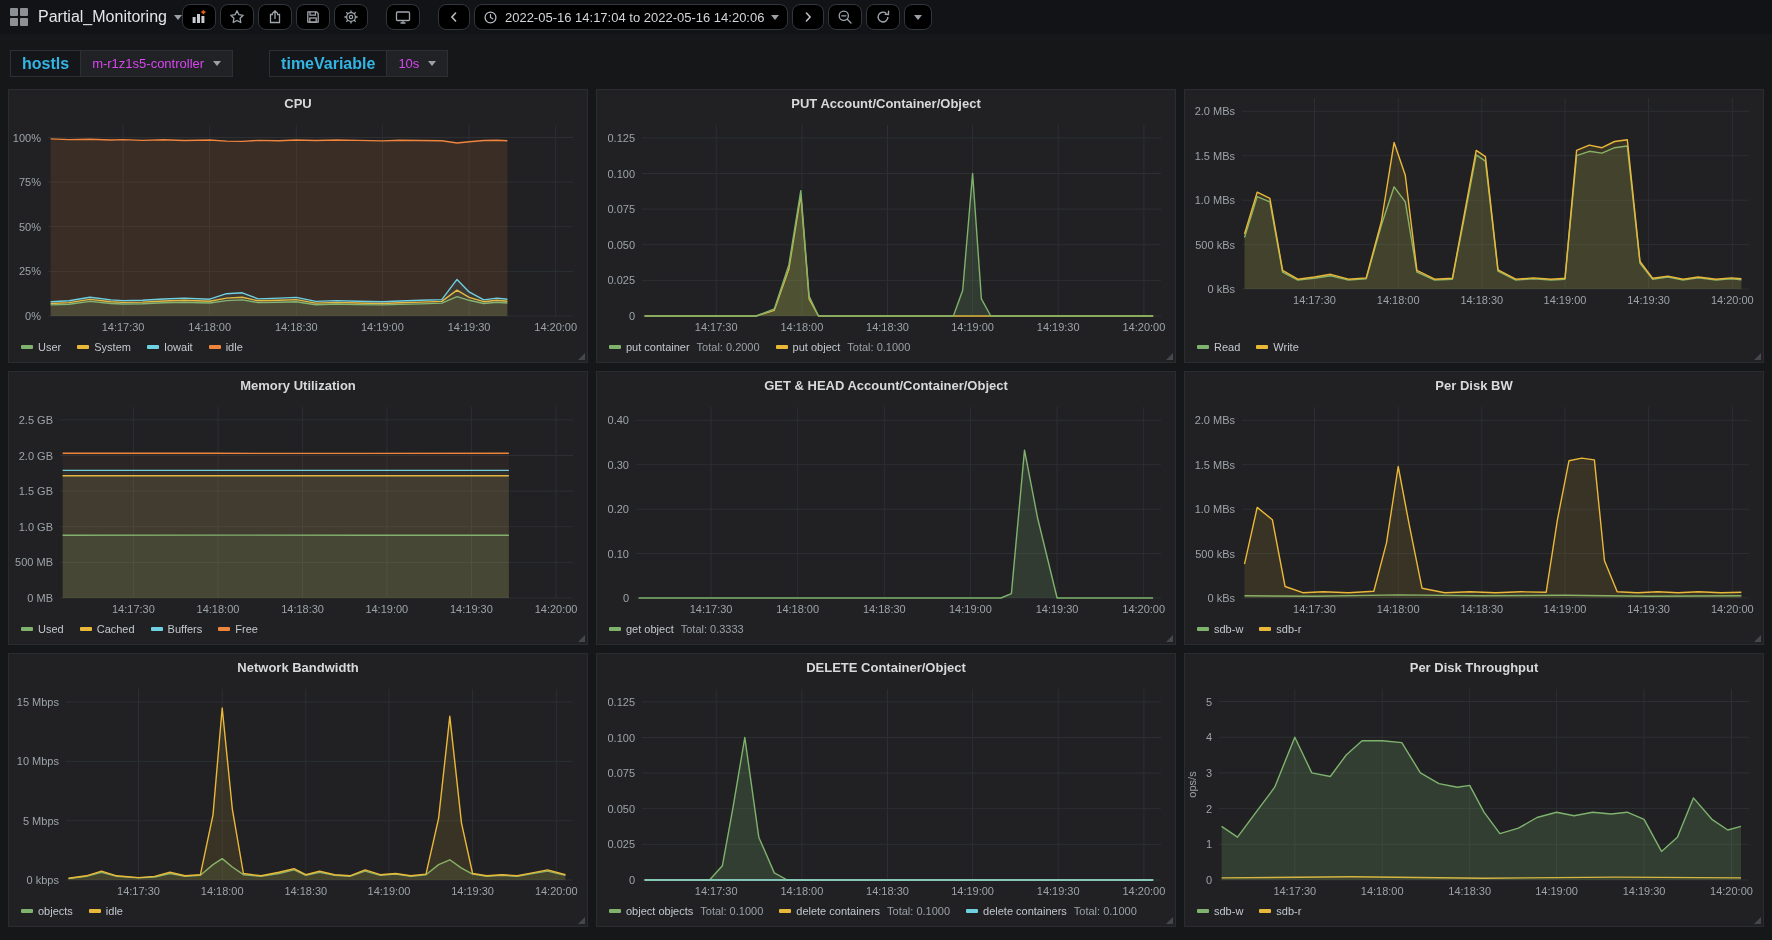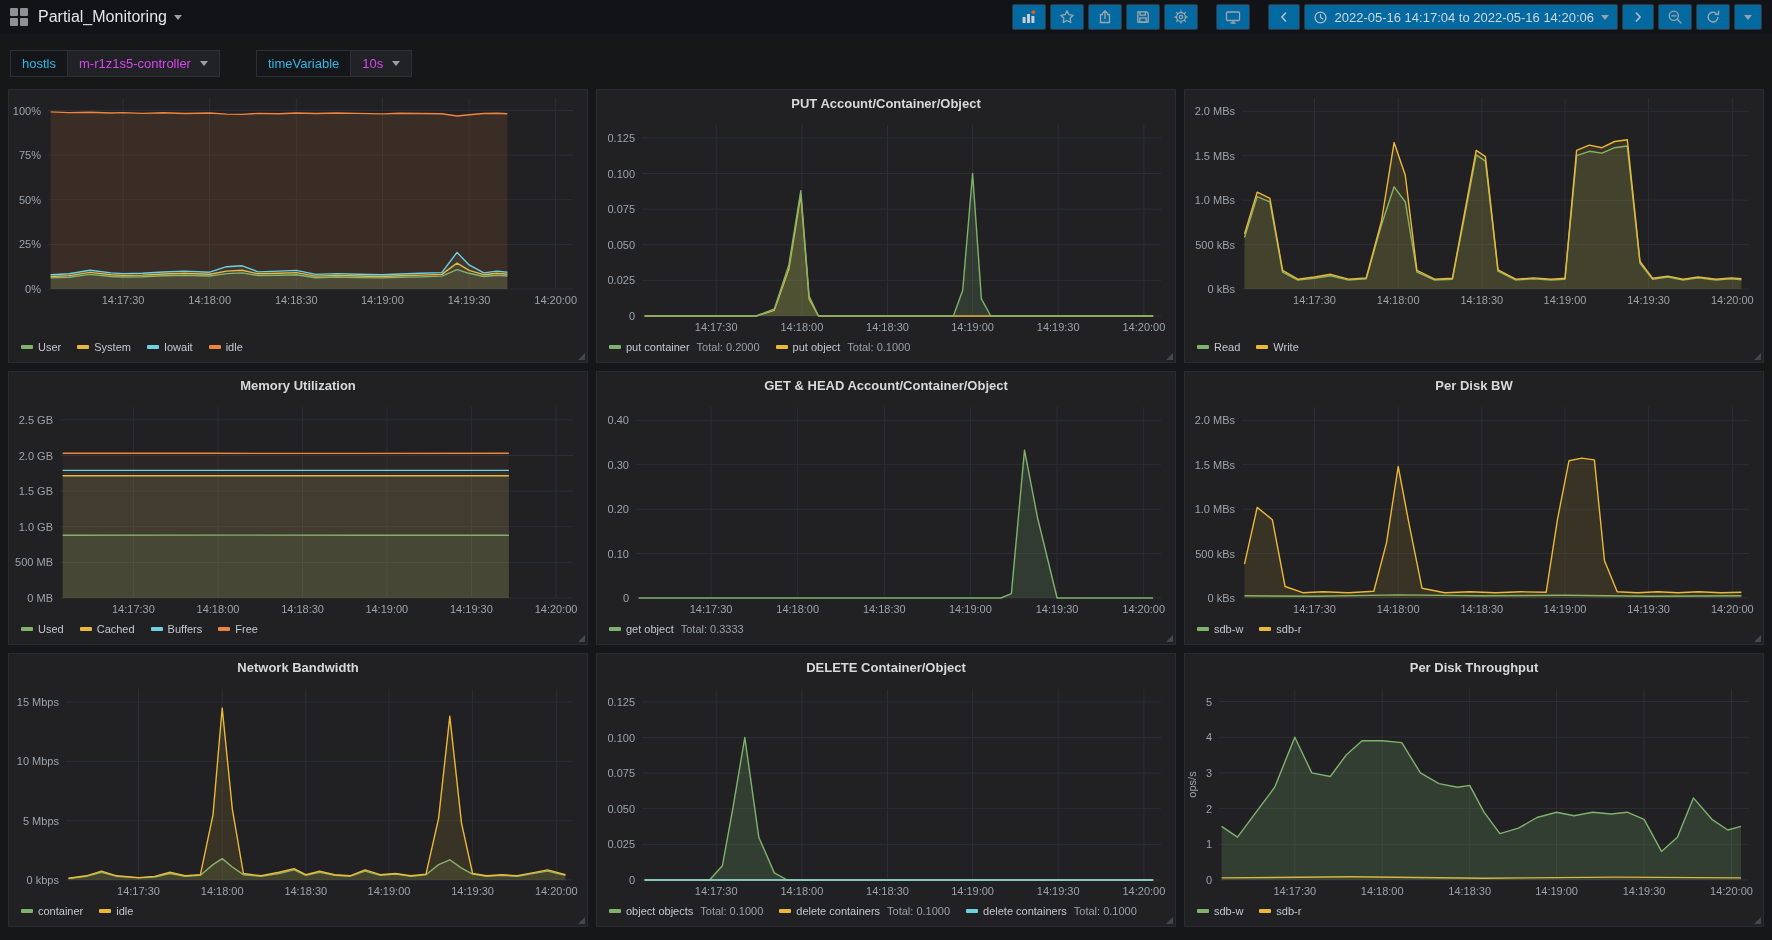--- a/index.html
+++ b/index.html
@@ -8,48 +8,48 @@
     background:#161719;
     font-family:"Liberation Sans", sans-serif;
     color:#d8d9da;
     overflow:hidden;
   }
   svg { font-family:"Liberation Sans", sans-serif; }
 
   
   .navbar {
     height:34px; background:#111317;
-    display:flex; align-items:center; justify-content:space-between;
+    display:flex; align-items:center; justify-content:flex-start;
     padding:0 10px 0 10px;
   }
   .nav-left { display:flex; align-items:center; gap:10px; }
   .logo-grid { width:18px; height:18px; display:grid;
     grid-template-columns:8px 8px; grid-template-rows:8px 8px; gap:2px; cursor:pointer; }
   .logo-grid i { background:#8d9196; border-radius:1px; }
   .nav-title-wrap { display:flex; align-items:center; gap:7px; cursor:pointer; }
   .nav-title { font-size:16px; color:#e3e5e8; }
   .caret { width:0; height:0; display:inline-block;
     border-left:4px solid transparent; border-right:4px solid transparent;
     border-top:5px solid #9aa0a5; }
   .nav-right { display:flex; align-items:center; gap:4px; }
   .nav-btn {
-    height:26px; min-width:28px; background:#0369a1; border:1px solid #33363c;
-    border-radius:2px; display:flex; align-items:center; justify-content:center;
+    height:26px; min-width:28px; background:#000000; border:1px solid #33363c;
+    border-radius:8px; display:flex; align-items:center; justify-content:center;
     padding:0 8px; color:#9fa6ad; cursor:pointer; font-size:13px;
   }
   .nav-gap { width:10px; }
   .time-btn { gap:7px; color:#d2d5d9; white-space:nowrap; }
 
   
   .submenu { display:flex; align-items:center; gap:36px; padding:16px 10px 12px 10px; }
   .var-group { display:flex; align-items:stretch; height:27px; }
   .var-label {
     background:#141619; border:1px solid #2c2f34; border-right:none;
     display:flex; align-items:center; padding:0 11px;
-    color:#33b5e5; font-size:13px; font-weight:400;
+    color:#33b5e5; font-size:16px; font-weight:700;
   }
   .var-value {
     background:#202226; border:1px solid #2c2f34;
     display:flex; align-items:center; gap:9px; padding:0 11px;
     font-size:13px; color:#d946ef; cursor:pointer;
   }
 
   
   .dashboard {
     display:grid; grid-template-columns:repeat(3, 1fr);
@@ -183,20 +183,21 @@
     <span class="var-value">
       <span>10s</span>
       <span class="caret"></span>
     </span>
   </div>
 </div>
 
 <div class="dashboard">
 
   <div class="panel">
+    <div class="panel-header">CPU</div>
     <div class="chart"><svg viewBox="0 0 578 221" width="578" height="221">
           <line x1="39" x2="564" y1="199.0" y2="199.0" stroke="#2c2f33" stroke-width="1"></line>
           <text x="32" y="203.0" text-anchor="end" fill="#9da3a8" font-size="11">0%</text>
           <line x1="39" x2="564" y1="154.4" y2="154.4" stroke="#2c2f33" stroke-width="1"></line>
           <text x="32" y="158.4" text-anchor="end" fill="#9da3a8" font-size="11">25%</text>
           <line x1="39" x2="564" y1="109.7" y2="109.7" stroke="#2c2f33" stroke-width="1"></line>
           <text x="32" y="113.7" text-anchor="end" fill="#9da3a8" font-size="11">50%</text>
           <line x1="39" x2="564" y1="65.1" y2="65.1" stroke="#2c2f33" stroke-width="1"></line>
           <text x="32" y="69.1" text-anchor="end" fill="#9da3a8" font-size="11">75%</text>
           <line x1="39" x2="564" y1="20.5" y2="20.5" stroke="#2c2f33" stroke-width="1"></line>
@@ -494,21 +495,21 @@
           <line x1="547.3" x2="547.3" y1="8" y2="199" stroke="#2c2f33" stroke-width="1"></line>
           <text x="547.3" y="214" text-anchor="middle" fill="#9da3a8" font-size="11">14:20:00</text>
           <path d="M59.5 197.6 L77.3 195.4 L92.5 191.3 L107.7 195.4 L129.5 196.9 L145.7 196.0 L160.9 192.5 L176.1 195.4 L191.4 194.3 L204.0 183.6 L213.2 177.6 L223.3 186.0 L234.4 193.7 L252.2 195.4 L269.9 192.5 L285.1 188.9 L296.8 194.3 L310.5 191.3 L325.7 194.3 L340.9 195.4 L356.1 190.1 L371.3 194.3 L386.6 193.1 L401.8 195.4 L417.0 193.7 L429.6 183.6 L440.8 178.8 L452.5 187.1 L463.6 193.1 L477.8 195.4 L493.0 194.3 L508.2 195.4 L523.4 192.5 L538.6 190.1 L556.4 194.3 L556.4 199.0 L59.5 199.0 Z" fill="#7EB26D" fill-opacity="0.12" stroke="none"></path>
           <path d="M59.5 197.6 L77.3 195.4 L92.5 191.3 L107.7 195.4 L129.5 196.9 L145.7 196.0 L160.9 192.5 L176.1 195.4 L191.4 194.3 L204.0 183.6 L213.2 177.6 L223.3 186.0 L234.4 193.7 L252.2 195.4 L269.9 192.5 L285.1 188.9 L296.8 194.3 L310.5 191.3 L325.7 194.3 L340.9 195.4 L356.1 190.1 L371.3 194.3 L386.6 193.1 L401.8 195.4 L417.0 193.7 L429.6 183.6 L440.8 178.8 L452.5 187.1 L463.6 193.1 L477.8 195.4 L493.0 194.3 L508.2 195.4 L523.4 192.5 L538.6 190.1 L556.4 194.3" fill="none" stroke="#7EB26D" stroke-width="1.4" stroke-linejoin="round"></path>
           <path d="M59.5 197.2 L77.3 194.8 L92.5 190.1 L107.7 194.8 L129.5 196.6 L145.7 195.4 L160.9 191.3 L176.1 194.8 L191.4 193.7 L204.0 133.8 L213.2 27.0 L223.3 127.8 L234.4 192.5 L252.2 194.8 L269.9 191.3 L285.1 187.7 L296.8 193.7 L310.5 190.1 L325.7 193.7 L340.9 194.8 L356.1 188.9 L371.3 193.7 L386.6 192.5 L401.8 194.8 L417.0 193.1 L429.6 137.3 L440.8 35.3 L452.5 142.1 L463.6 192.5 L477.8 194.8 L493.0 193.7 L508.2 194.8 L523.4 191.9 L538.6 188.9 L556.4 193.7 L556.4 199.0 L59.5 199.0 Z" fill="#EAB839" fill-opacity="0.12" stroke="none"></path>
           <path d="M59.5 197.2 L77.3 194.8 L92.5 190.1 L107.7 194.8 L129.5 196.6 L145.7 195.4 L160.9 191.3 L176.1 194.8 L191.4 193.7 L204.0 133.8 L213.2 27.0 L223.3 127.8 L234.4 192.5 L252.2 194.8 L269.9 191.3 L285.1 187.7 L296.8 193.7 L310.5 190.1 L325.7 193.7 L340.9 194.8 L356.1 188.9 L371.3 193.7 L386.6 192.5 L401.8 194.8 L417.0 193.1 L429.6 137.3 L440.8 35.3 L452.5 142.1 L463.6 192.5 L477.8 194.8 L493.0 193.7 L508.2 194.8 L523.4 191.9 L538.6 188.9 L556.4 193.7" fill="none" stroke="#EAB839" stroke-width="1.4" stroke-linejoin="round"></path>
         </svg></div>
     <div class="legend">
         <span class="legend-item">
           <i style="background: rgb(126, 178, 109);"></i>
-          <span class="lname">container</span>
+          <span class="lname">objects</span>
         </span>
         <span class="legend-item">
           <i style="background: rgb(234, 184, 57);"></i>
           <span class="lname">idle</span>
         </span>
       </div>
     <span class="resize-handle"></span>
   </div>
 
   <div class="panel">

